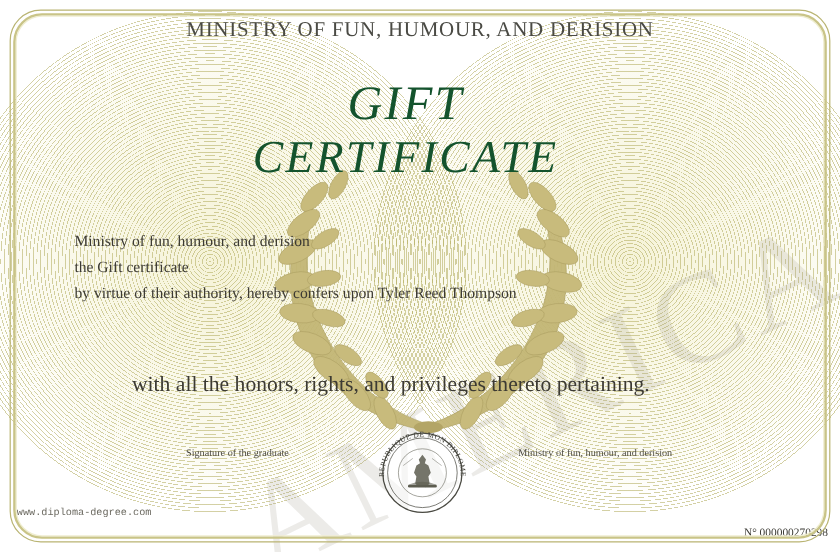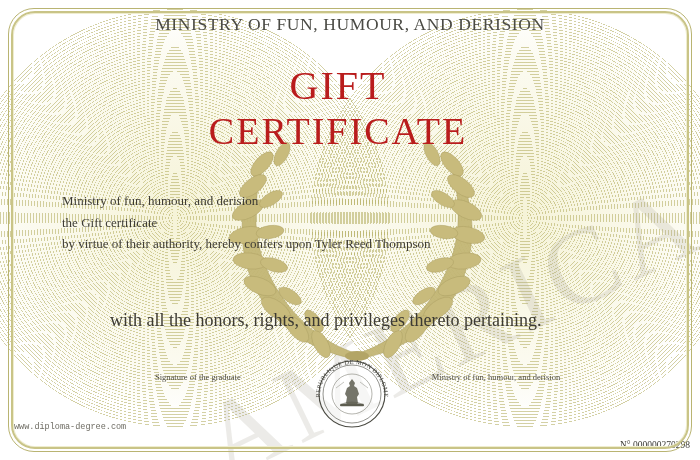--- a/index.html
+++ b/index.html
@@ -116,21 +116,22 @@
     font-variant: small-caps;
     text-transform: uppercase;
   }
 
   #main-title {
     position: absolute;
     top: 66px;
     left: 0;
     width: 676px;
     text-align: center;
-    color: #b91c1c;
+    color: #14532d;
+    font-style: italic;
   }
   #main-title .line1 {
     display: block;
     font-size: 40px;
     letter-spacing: 2px;
     line-height: 1.0;
   }
   #main-title .line2 {
     display: block;
     font-size: 38px;

